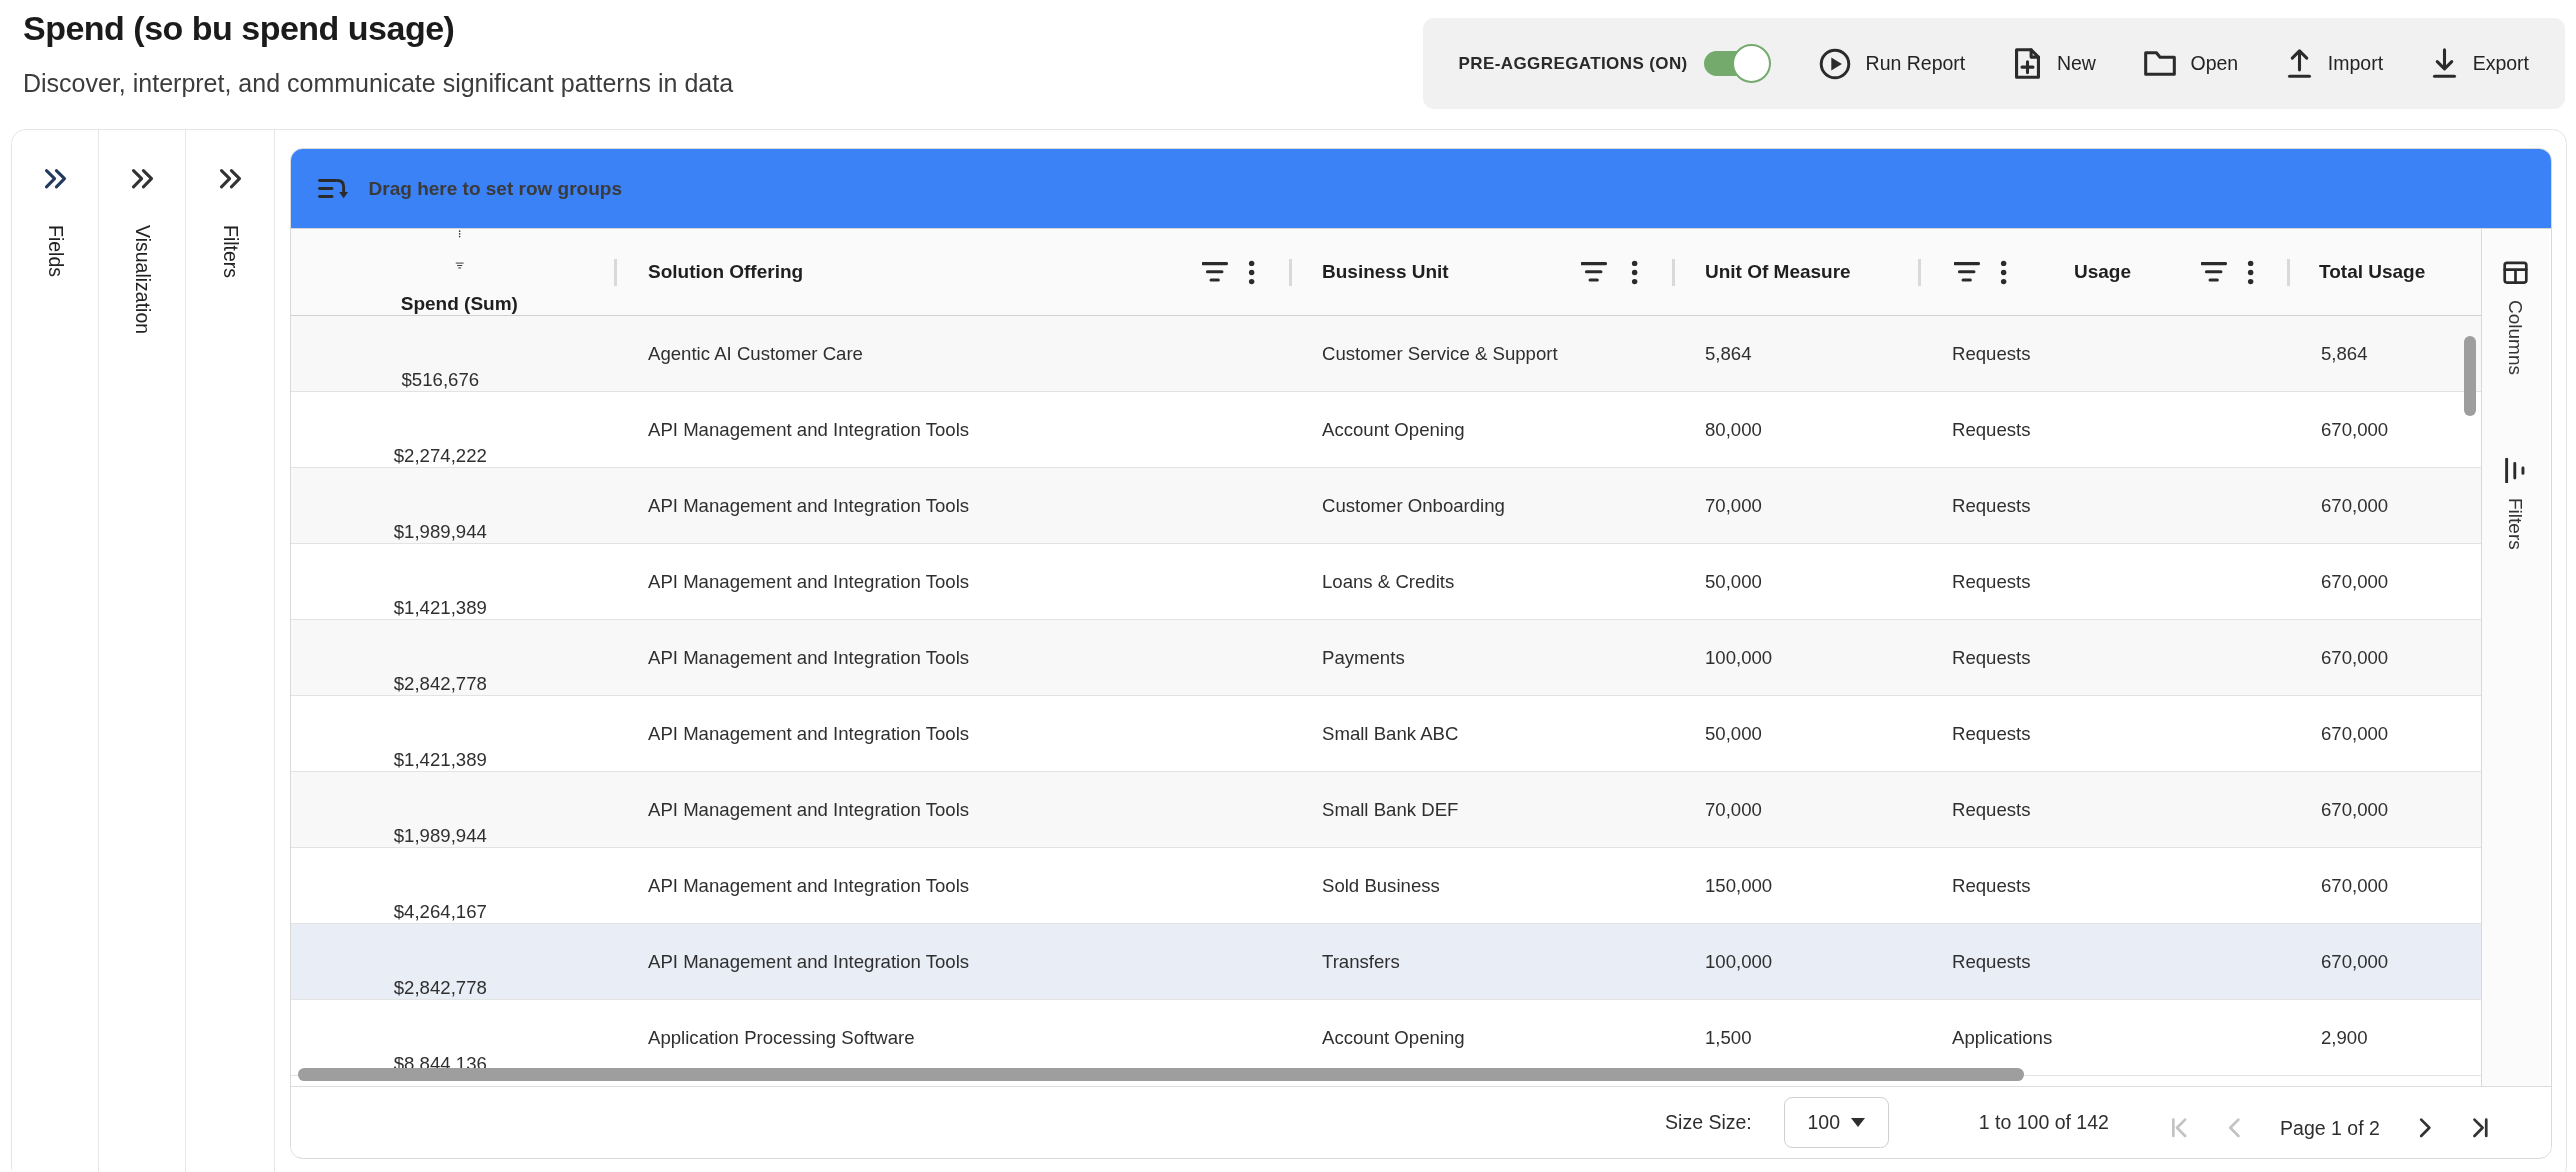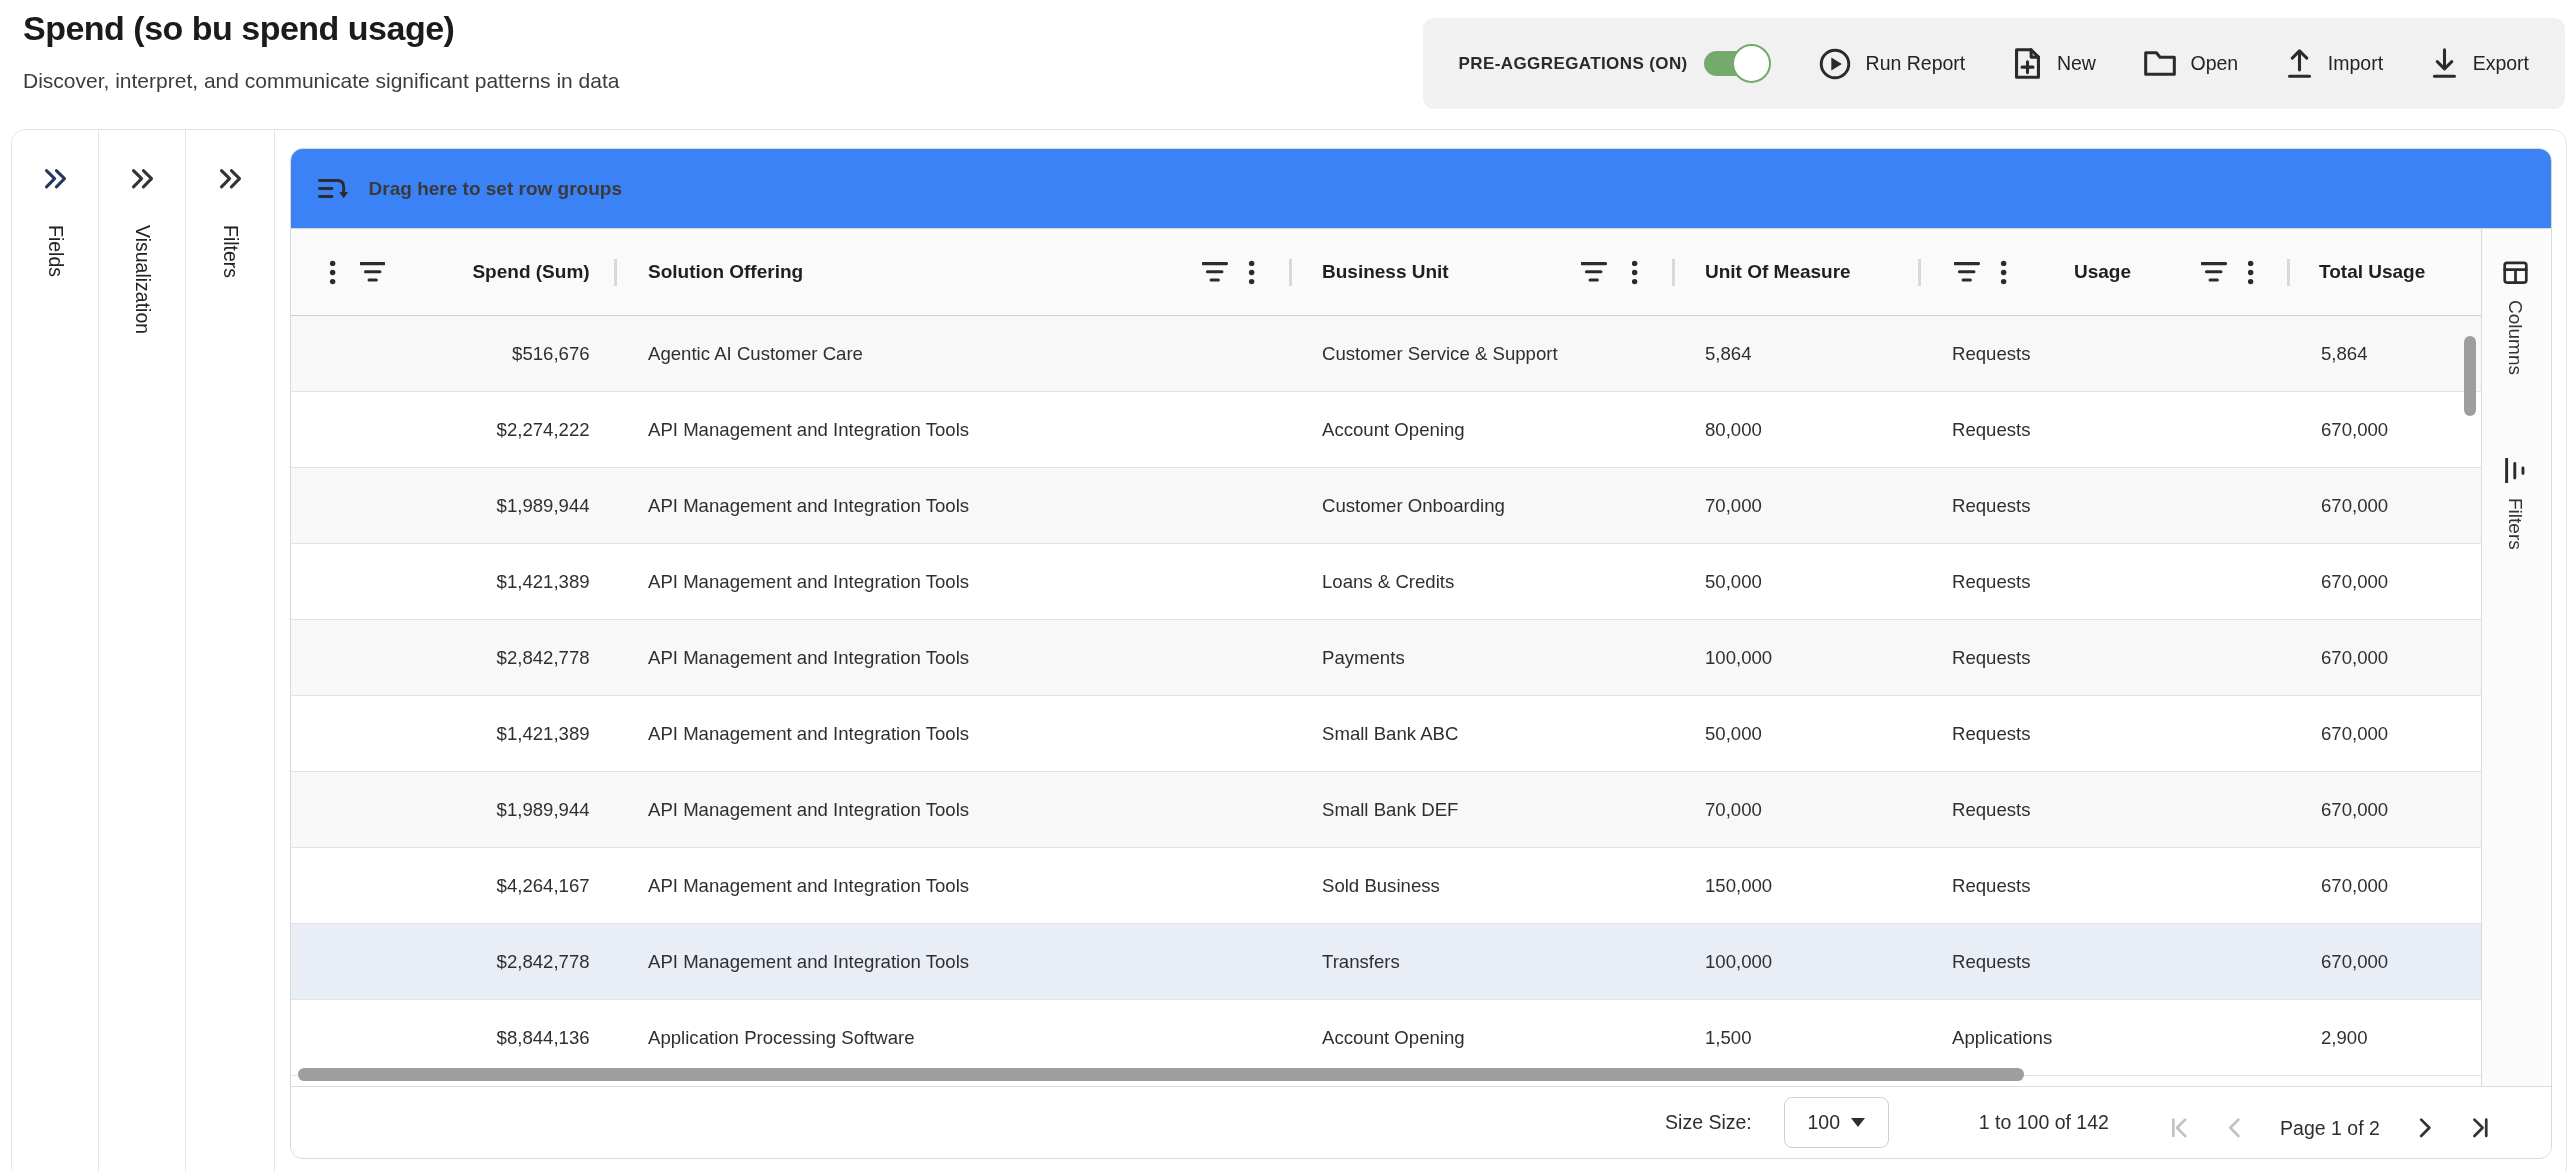--- a/index.html
+++ b/index.html
@@ -3,21 +3,21 @@
 <meta charset="utf-8">
 <style>
   * { box-sizing: border-box; margin: 0; padding: 0; }
   html,body { width: 2576px; height: 1173px; overflow: hidden; background: #fff;
     font-family: "Liberation Sans", sans-serif; color: #2f2f2f; }
   body { position: relative; }
 
   
   .page-title { position: absolute; left: 23px; top: 9px; font-size: 34px; font-weight: 700;
     color: #1b1b1b; letter-spacing: -0.5px; }
-  .page-subtitle { position: absolute; left: 23px; top: 69px; font-size: 21px; color: #3c3c3c; }
+  .page-subtitle { position: absolute; left: 23px; top: 69px; font-size: 25px; color: #3c3c3c; }
 
   .toolbar { position: absolute; right: 11px; top: 18px; height: 91px; background: #f1f1f2;
     border-radius: 11px; display: flex; align-items: center; padding: 0 36px; gap: 47px; }
   .preagg { display: flex; align-items: center; gap: 16.3px; }
   .preagg-label { font-size: 17px; font-weight: 700; letter-spacing: 0.4px; color: #2a2a2a; }
   .toggle { position: relative; width: 67px; height: 40px; cursor: pointer; }
   .toggle-track { position: absolute; left: 0; top: 7.3px; width: 53px; height: 25.4px;
     border-radius: 12.7px; background: var(--accent-green, #74aa6c); }
   .toggle-knob { position: absolute; right: 0; top: 0; width: 39px; height: 39px; border-radius: 50%;
     background: #fff; border: 2.7px solid var(--accent-green, #74aa6c); }
@@ -48,21 +48,21 @@
     border-bottom: 1.8px solid #cfcfcf; display: flex; }
   .hcell { display: flex; align-items: center; font-size: 19px; font-weight: 700; color: #1f1f1f; }
   .hcell .hlabel { font-weight: 700; }
   .hcell-left-icons { padding-left: 38px; padding-right: 25.4px; gap: 23.6px; }
   .hcell-left-icons .hlabel { flex: 1; text-align: right; }
   .hcell-right-icons { padding-left: 33px; padding-right: 34px; gap: 20px; }
   .hcell-right-icons .hlabel { flex: 1; text-align: left; }
   .hcell-plain { padding-left: 31px; }
   .hsep { position: absolute; top: 110px; width: 2.7px; height: 27px; background: #d9d9d9; }
 
-  .c0 { width: 324px; } .c1 { width: 674px; } .c2 { width: 383px; gap: 24px; }
+  .c0 { width: 324px; flex-direction: column; } .c1 { width: 674px; } .c2 { width: 383px; gap: 24px; }
   .c3 { width: 247px; } .c4 { width: 369px; } .c5 { width: 193px; }
 
   .rows { position: absolute; left: 0; top: 167px; width: 2190px; }
   .grid-row { display: flex; height: 76px; border-bottom: 1.8px solid #e3e3e3; background: #fff; }
   .grid-row.striped { background: #f8f8f8; }
   .grid-row.selected { background: #e9edf6; }
   .cell { display: flex; align-items: center; font-size: 18.6px; color: #2f2f2f; padding-left: 33px;
     overflow: hidden; white-space: nowrap; }
   .cell.num-right { justify-content: flex-end; padding-left: 0; padding-right: 25.4px; }
 

